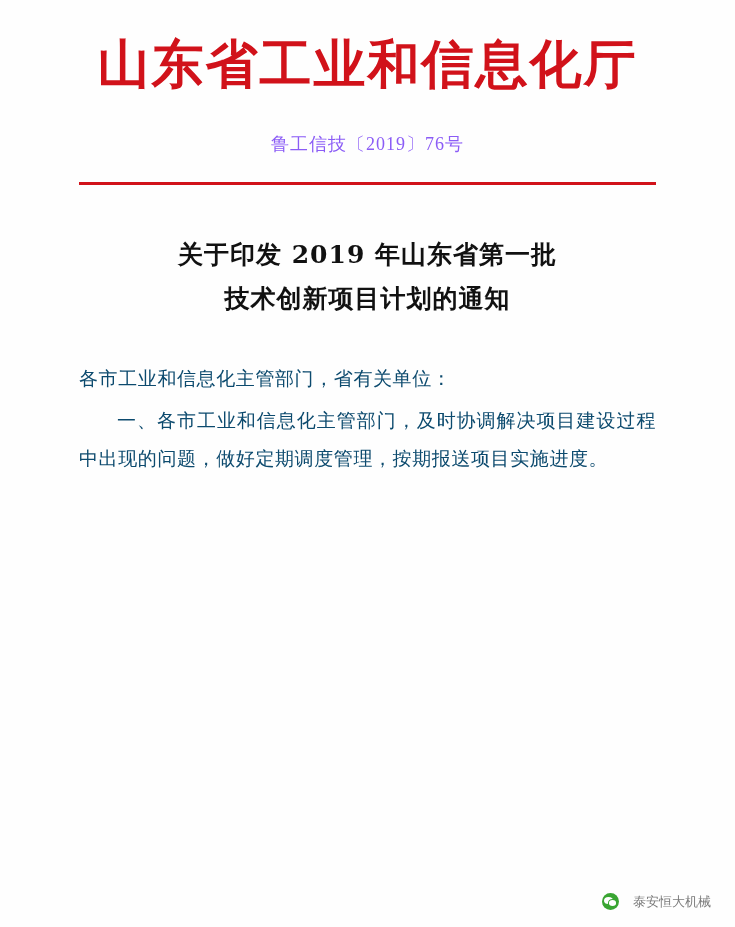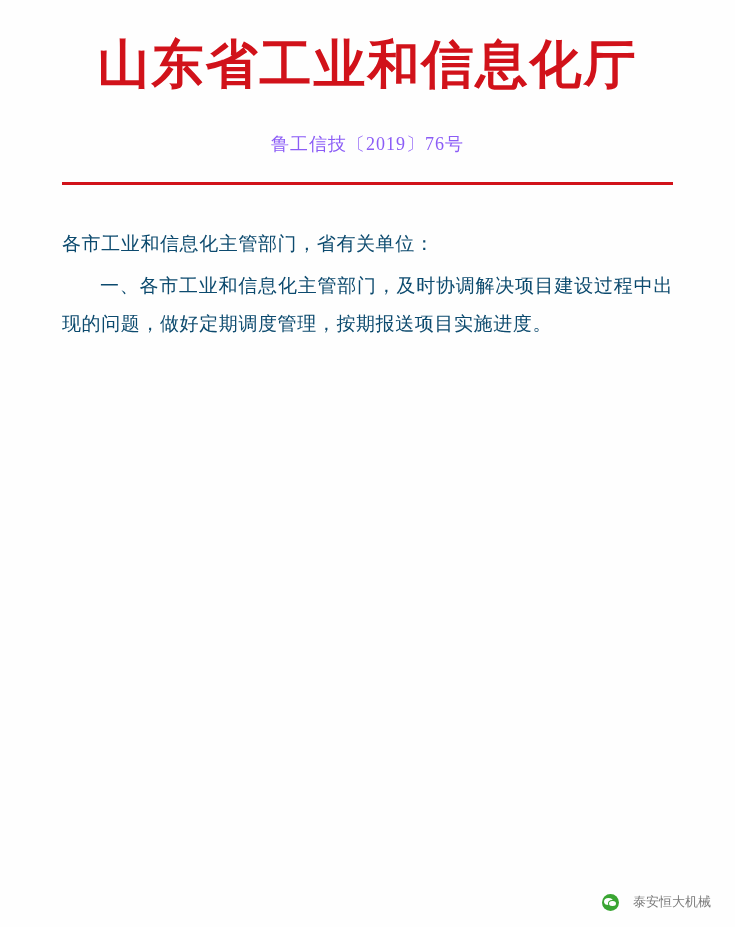--- a/index.html
+++ b/index.html
@@ -13,21 +13,21 @@
     font-family: "Liberation Serif", "DejaVu Serif", serif;
     overflow: hidden;
     position: relative;
   }
 
   .page {
     position: relative;
     width: 735px;
     height: 927px;
     box-sizing: border-box;
-    padding: 0 62px;
+    padding: 0 79px;
     background: #fefefe;
   }
 
   
   .masthead {
     text-align: center;
     padding-top: 34px;
   }
   .masthead-title {
     color: #d1121a;
@@ -88,21 +88,20 @@
   .body-text p.indent {
     text-indent: 2em;
   }
 
   
   .footer-badge {
     position: absolute;
     right: 24px;
     bottom: 16px;
     display: flex;
-    align-items: center;
     gap: 14px;
     color: #7b7b7b;
     font-size: 13px;
     font-family: "Liberation Sans", sans-serif;
   }
   .badge-logo {
     width: 17px;
     height: 17px;
     border-radius: 50%;
     background: #39a532;
@@ -132,20 +131,24 @@
 <div class="page">
 
   <div class="masthead">
     <div class="masthead-title">山东省工业和信息化厅</div>
   </div>
 
   <div class="doc-number">鲁工信技〔2019〕76号</div>
 
   <div class="red-rule"></div>
 
+  <div class="doc-title">
+    <span class="line">关于印发 2019 年山东省第一批</span>
+    <span class="line">技术创新项目计划的通知</span>
+  </div>
 
   <div class="body-text">
     <p>各市工业和信息化主管部门，省有关单位：</p>
     <p class="indent">一、各市工业和信息化主管部门，及时协调解决项目建设过程中出现的问题，做好定期调度管理，按期报送项目实施进度。</p>
   </div>
 
   <div class="footer-badge">
     <span class="badge-logo"></span>
     <span>泰安恒大机械</span>
   </div>

